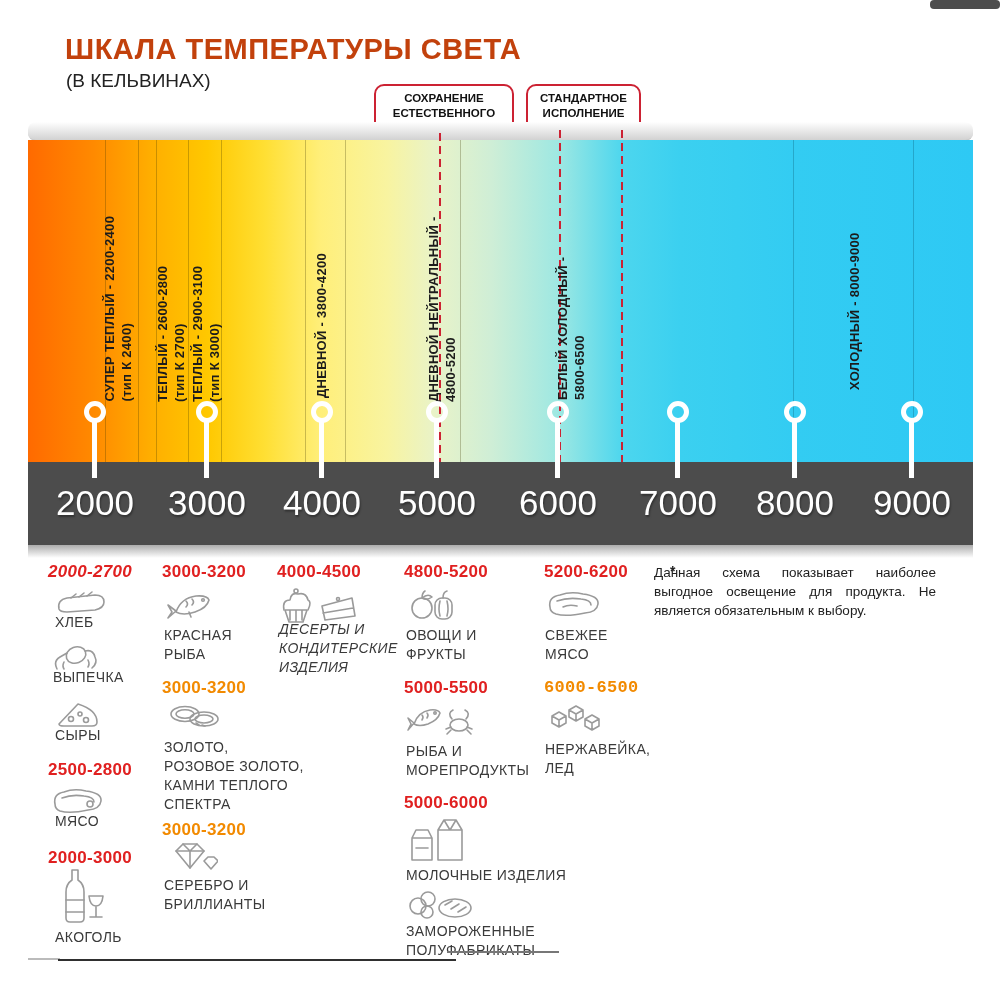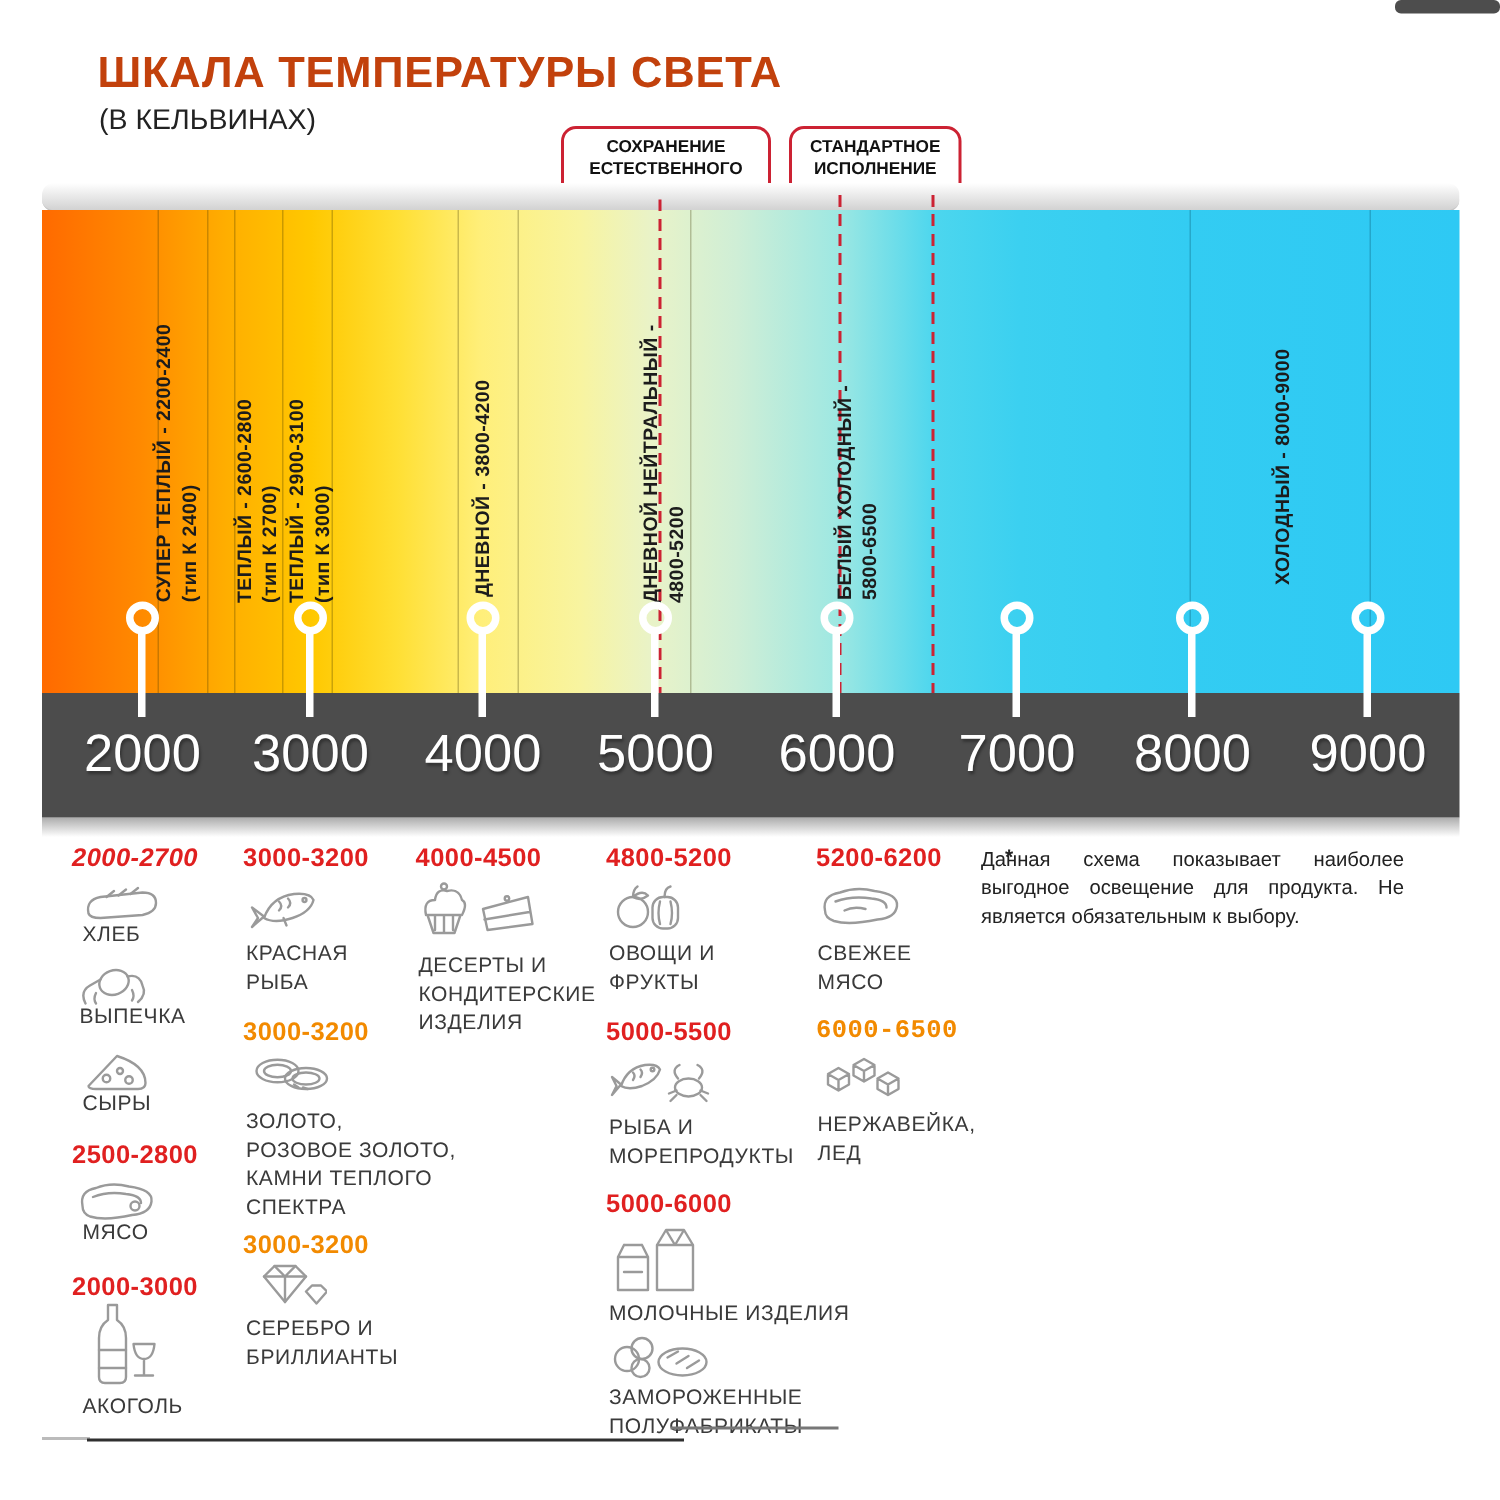--- a/index.html
+++ b/index.html
@@ -199,21 +199,21 @@
   <div class="abs range" style="left:277px;top:562px;">4000-4500</div>
   <div class="abs icon" style="left:278px;top:586px;">
     <svg width="80" height="40" viewBox="0 0 80 40">
         <path d="M7,24 L11,36 L25,36 L29,24 Z M12,24 v10 M18,24 v12 M24,24 v10"></path>
         <path d="M6,24 Q4,14 12,14 Q13,6 20,8 Q28,6 30,14 Q34,16 30,24"></path>
         <circle cx="18" cy="5" r="2"></circle>
         <path d="M44,20 L74,12 L77,30 L47,34 Z M45,27 L75,22"></path>
         <circle cx="60" cy="13" r="1.5"></circle>
       </svg>
   </div>
-  <div class="abs flabel pre" style="left:279px;top:634px;">ДЕСЕРТЫ И
+  <div class="abs flabel pre" style="left:279px;top:620px;font-style:italic;">ДЕСЕРТЫ И
 КОНДИТЕРСКИЕ
 ИЗДЕЛИЯ</div>
 
   <div class="abs range" style="left:404px;top:562px;">4800-5200</div>
   <div class="abs icon" style="left:407px;top:584px;">
     <svg width="50" height="38" viewBox="0 0 50 38">
         <circle cx="15" cy="24" r="10"></circle>
         <path d="M15,14 q0,-5 3,-7 M15,14 q6,-5 10,-1 q-5,4 -10,1"></path>
         <rect x="28" y="14" rx="7" ry="7" width="17" height="21"></rect>
         <path d="M36,14 q0,-6 4,-7 M33,17 q-2,8 0,15 M40,17 q2,8 0,15"></path>

